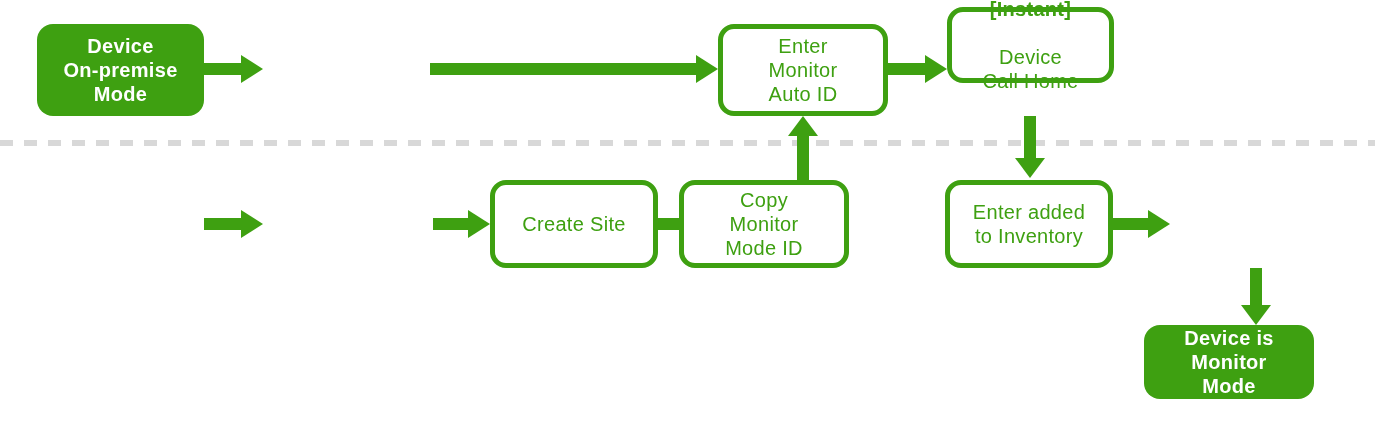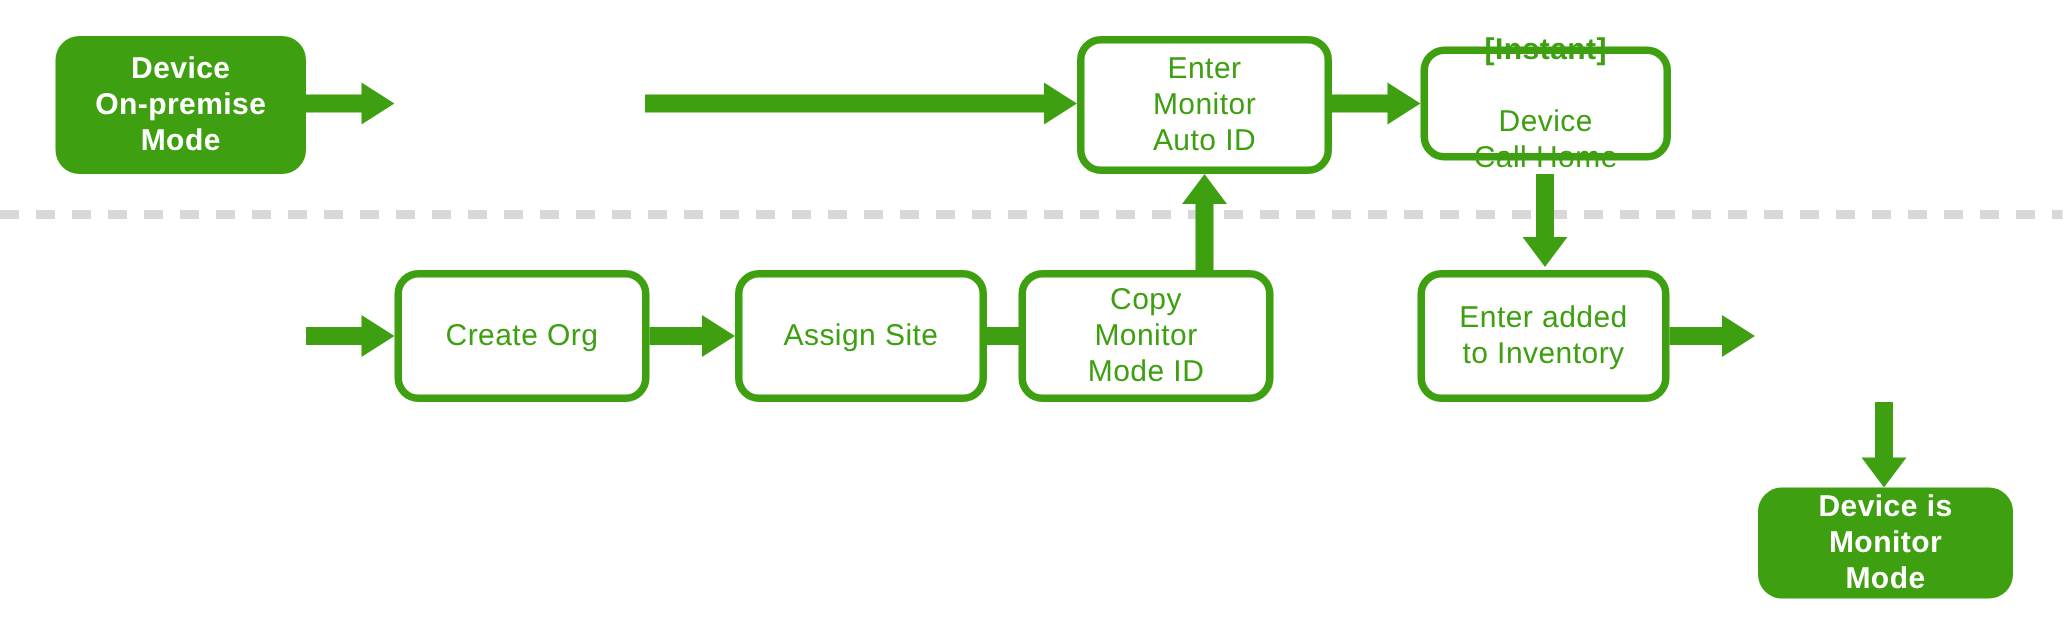--- a/index.html
+++ b/index.html
@@ -126,50 +126,47 @@
     <div class="node-label">Enter
 Monitor
 Auto ID</div>
   </div>
 
   <div class="arrow-h" style="left:888px;top:55px;width:59px">
     <div class="shaft"></div>
     <div class="head"></div>
   </div>
 
-  <div class="node outlined" style="left:947px;top:31px;width:167px;height:76px">
+  <div class="node outlined" style="left:947px;top:7px;width:167px;height:76px">
     <div class="node-label">
       <span class="prefix">[Instant]</span>
       <span>Device
 Call Home</span>
     </div>
   </div>
 
   <div class="arrow-v down" style="left:1015px;top:116px;height:62px">
     <div class="shaft"></div>
     <div class="head"></div>
   </div>
 
 
   <div class="arrow-h" style="left:204px;top:210px;width:59px">
     <div class="shaft"></div>
     <div class="head"></div>
   </div>
 
-  <div class="node outlined" style="left:263px;top:180px;width:170px;height:88px">
-    <div class="node-label">Create Org</div>
-  </div>
 
   <div class="arrow-h" style="left:433px;top:210px;width:57px">
     <div class="shaft"></div>
     <div class="head"></div>
   </div>
 
   <div class="node outlined" style="left:490px;top:180px;width:168px;height:88px">
-    <div class="node-label">Assign Site</div>
+    <div class="node-label">Create Site</div>
   </div>
 
   <div class="arrow-h" style="left:658px;top:210px;width:60px">
     <div class="shaft"></div>
     <div class="head"></div>
   </div>
 
   <div class="node outlined" style="left:679px;top:180px;width:170px;height:88px">
     <div class="node-label">Copy
 Monitor
@@ -190,19 +187,19 @@
     <div class="shaft"></div>
     <div class="head"></div>
   </div>
 
 
   <div class="arrow-v down" style="left:1241px;top:268px;height:57px">
     <div class="shaft"></div>
     <div class="head"></div>
   </div>
 
-  <div class="node filled" style="left:1172px;top:325px;width:170px;height:74px">
+  <div class="node filled" style="left:1144px;top:325px;width:170px;height:74px">
     <div class="node-label">Device is
 Monitor
 Mode</div>
   </div>
 
 </div>
 
 </body></html>

